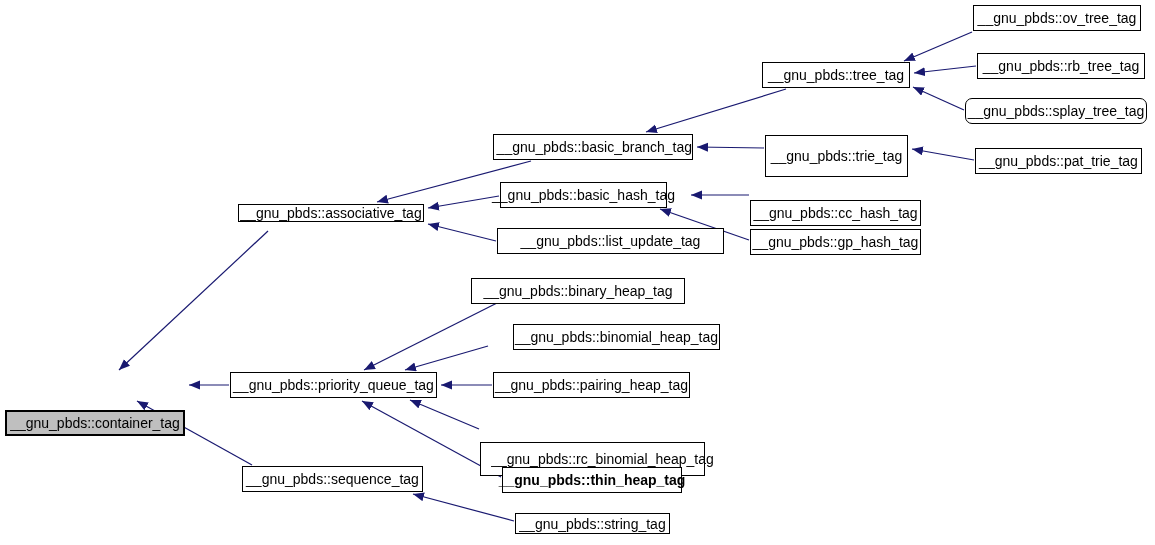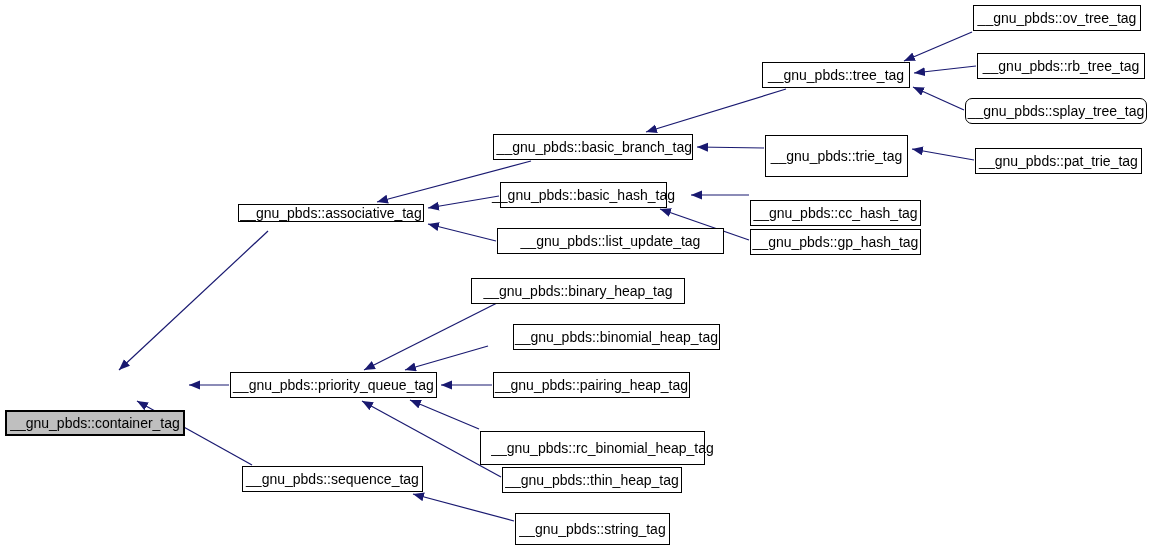--- a/index.html
+++ b/index.html
@@ -102,27 +102,27 @@
       </div>
       <div class="node" style="left: 471px; top: 278px; width: 214px; height: 26px; text-align: center;">
         <span>__gnu_pbds::binary_heap_tag</span>
       </div>
       <div class="node" style="left: 489px; top: 324px; width: 207px; height: 26px; margin-left: 24px;">
         <span>__gnu_pbds::binomial_heap_tag</span>
       </div>
       <div class="node" style="left: 493px; top: 372px; width: 197px; height: 26px;">
         <span>__gnu_pbds::pairing_heap_tag</span>
       </div>
-      <div class="node" style="left: 480px; top: 431px; width: 225px; height: 34px; padding-left: 20px;">
+      <div class="node" style="left: 480px; top: 442px; width: 225px; height: 34px; padding-left: 20px;">
         <span>__gnu_pbds::rc_binomial_heap_tag</span>
       </div>
-      <div class="node" style="left: 502px; top: 467px; width: 180px; height: 26px;">
+      <div class="node" style="left: 502px; top: 467px; width: 180px; height: 26px; font-weight: bold;">
         <span>__gnu_pbds::thin_heap_tag</span>
       </div>
-      <div class="node" style="left: 515px; top: 513px; width: 155px; height: 32px;">
+      <div class="node" style="left: 515px; top: 513px; width: 155px; height: 21px;">
         <span>__gnu_pbds::string_tag</span>
       </div>
       <div class="node" style="left: 762px; top: 62px; width: 148px; height: 26px;">
         <span>__gnu_pbds::tree_tag</span>
       </div>
       <div class="node" style="left: 765px; top: 135px; width: 143px; height: 42px;">
         <span>__gnu_pbds::trie_tag</span>
       </div>
       <div class="node" style="left: 750px; top: 182px; width: 171px; height: 26px; margin-top: 18px;">
         <span>__gnu_pbds::cc_hash_tag</span>

